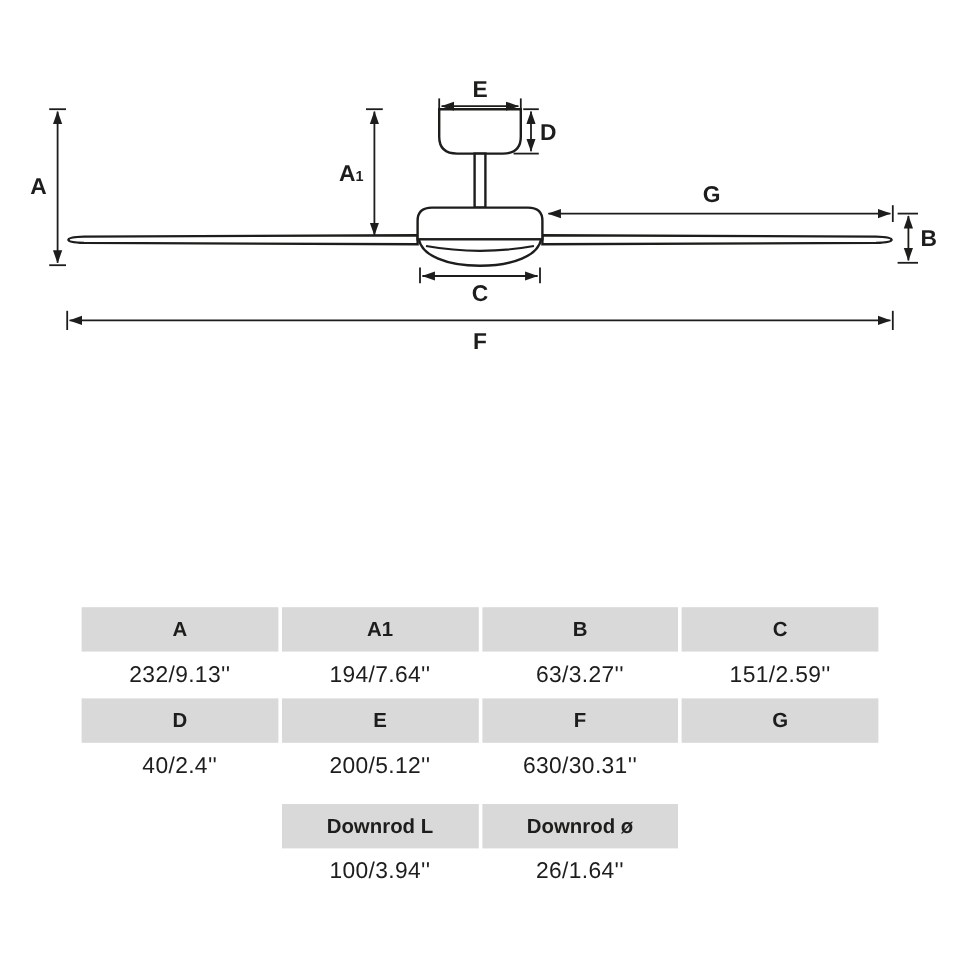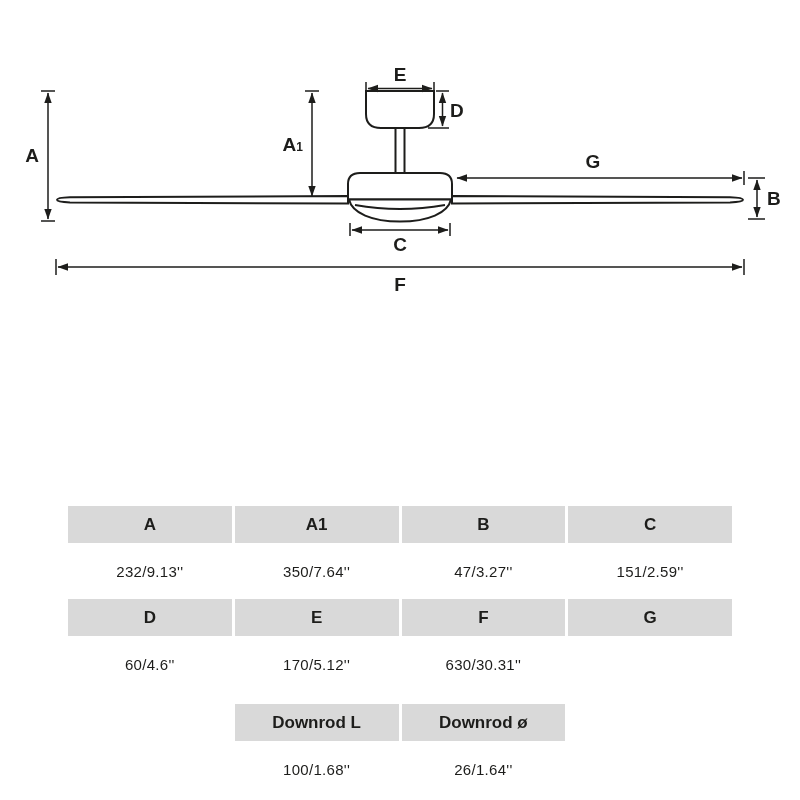--- a/index.html
+++ b/index.html
@@ -8,21 +8,21 @@
   .diagram{position:absolute;left:0;top:0;width:800px;height:320px;}
   svg text{font-family:"Liberation Sans",sans-serif;font-weight:700;font-size:19px;fill:#1d1d1b;}
   svg text .sub{font-size:12px;}
   .fan-line{fill:#ffffff;stroke:#1d1d1b;stroke-width:2;}
   .seam{fill:none;stroke:#1d1d1b;stroke-width:1.8;}
   .dim{stroke:#1d1d1b;stroke-width:1.5;fill:none;}
   .spec-table{position:absolute;left:68px;top:506px;width:664px;}
   .trow{display:grid;grid-template-columns:repeat(4,1fr);column-gap:3px;}
   .hcell{background:#d9d9d9;height:37px;display:flex;align-items:center;justify-content:center;
          font-weight:700;font-size:17px;}
-  .vcell{height:56px;display:flex;align-items:center;justify-content:center;font-size:15px;
+  .vcell{height:39px;display:flex;align-items:center;justify-content:center;font-size:19px;
          letter-spacing:0.3px;}
   .trow.downrod{margin-top:12px;}
   .col2{grid-column:2;}
   .col3{grid-column:3;}
 </style>
 </head>
 <body>
 
 <div class="page">
 
@@ -100,38 +100,38 @@
 
   <div class="spec-table">
     <div class="trow">
       <div class="hcell">A</div>
       <div class="hcell">A1</div>
       <div class="hcell">B</div>
       <div class="hcell">C</div>
     </div>
     <div class="trow">
       <div class="vcell">232/9.13''</div>
-      <div class="vcell">350/7.64''</div>
-      <div class="vcell">47/3.27''</div>
+      <div class="vcell">194/7.64''</div>
+      <div class="vcell">63/3.27''</div>
       <div class="vcell">151/2.59''</div>
     </div>
     <div class="trow">
       <div class="hcell">D</div>
       <div class="hcell">E</div>
       <div class="hcell">F</div>
       <div class="hcell">G</div>
     </div>
     <div class="trow">
-      <div class="vcell">60/4.6''</div>
-      <div class="vcell">170/5.12''</div>
+      <div class="vcell">40/2.4''</div>
+      <div class="vcell">200/5.12''</div>
       <div class="vcell">630/30.31''</div>
     </div>
     <div class="trow downrod">
       <div class="hcell col2">Downrod L</div>
       <div class="hcell col3">Downrod ø</div>
     </div>
     <div class="trow">
-      <div class="vcell col2">100/1.68''</div>
+      <div class="vcell col2">100/3.94''</div>
       <div class="vcell col3">26/1.64''</div>
     </div>
   </div>
 
 </div>
 
 </body></html>

